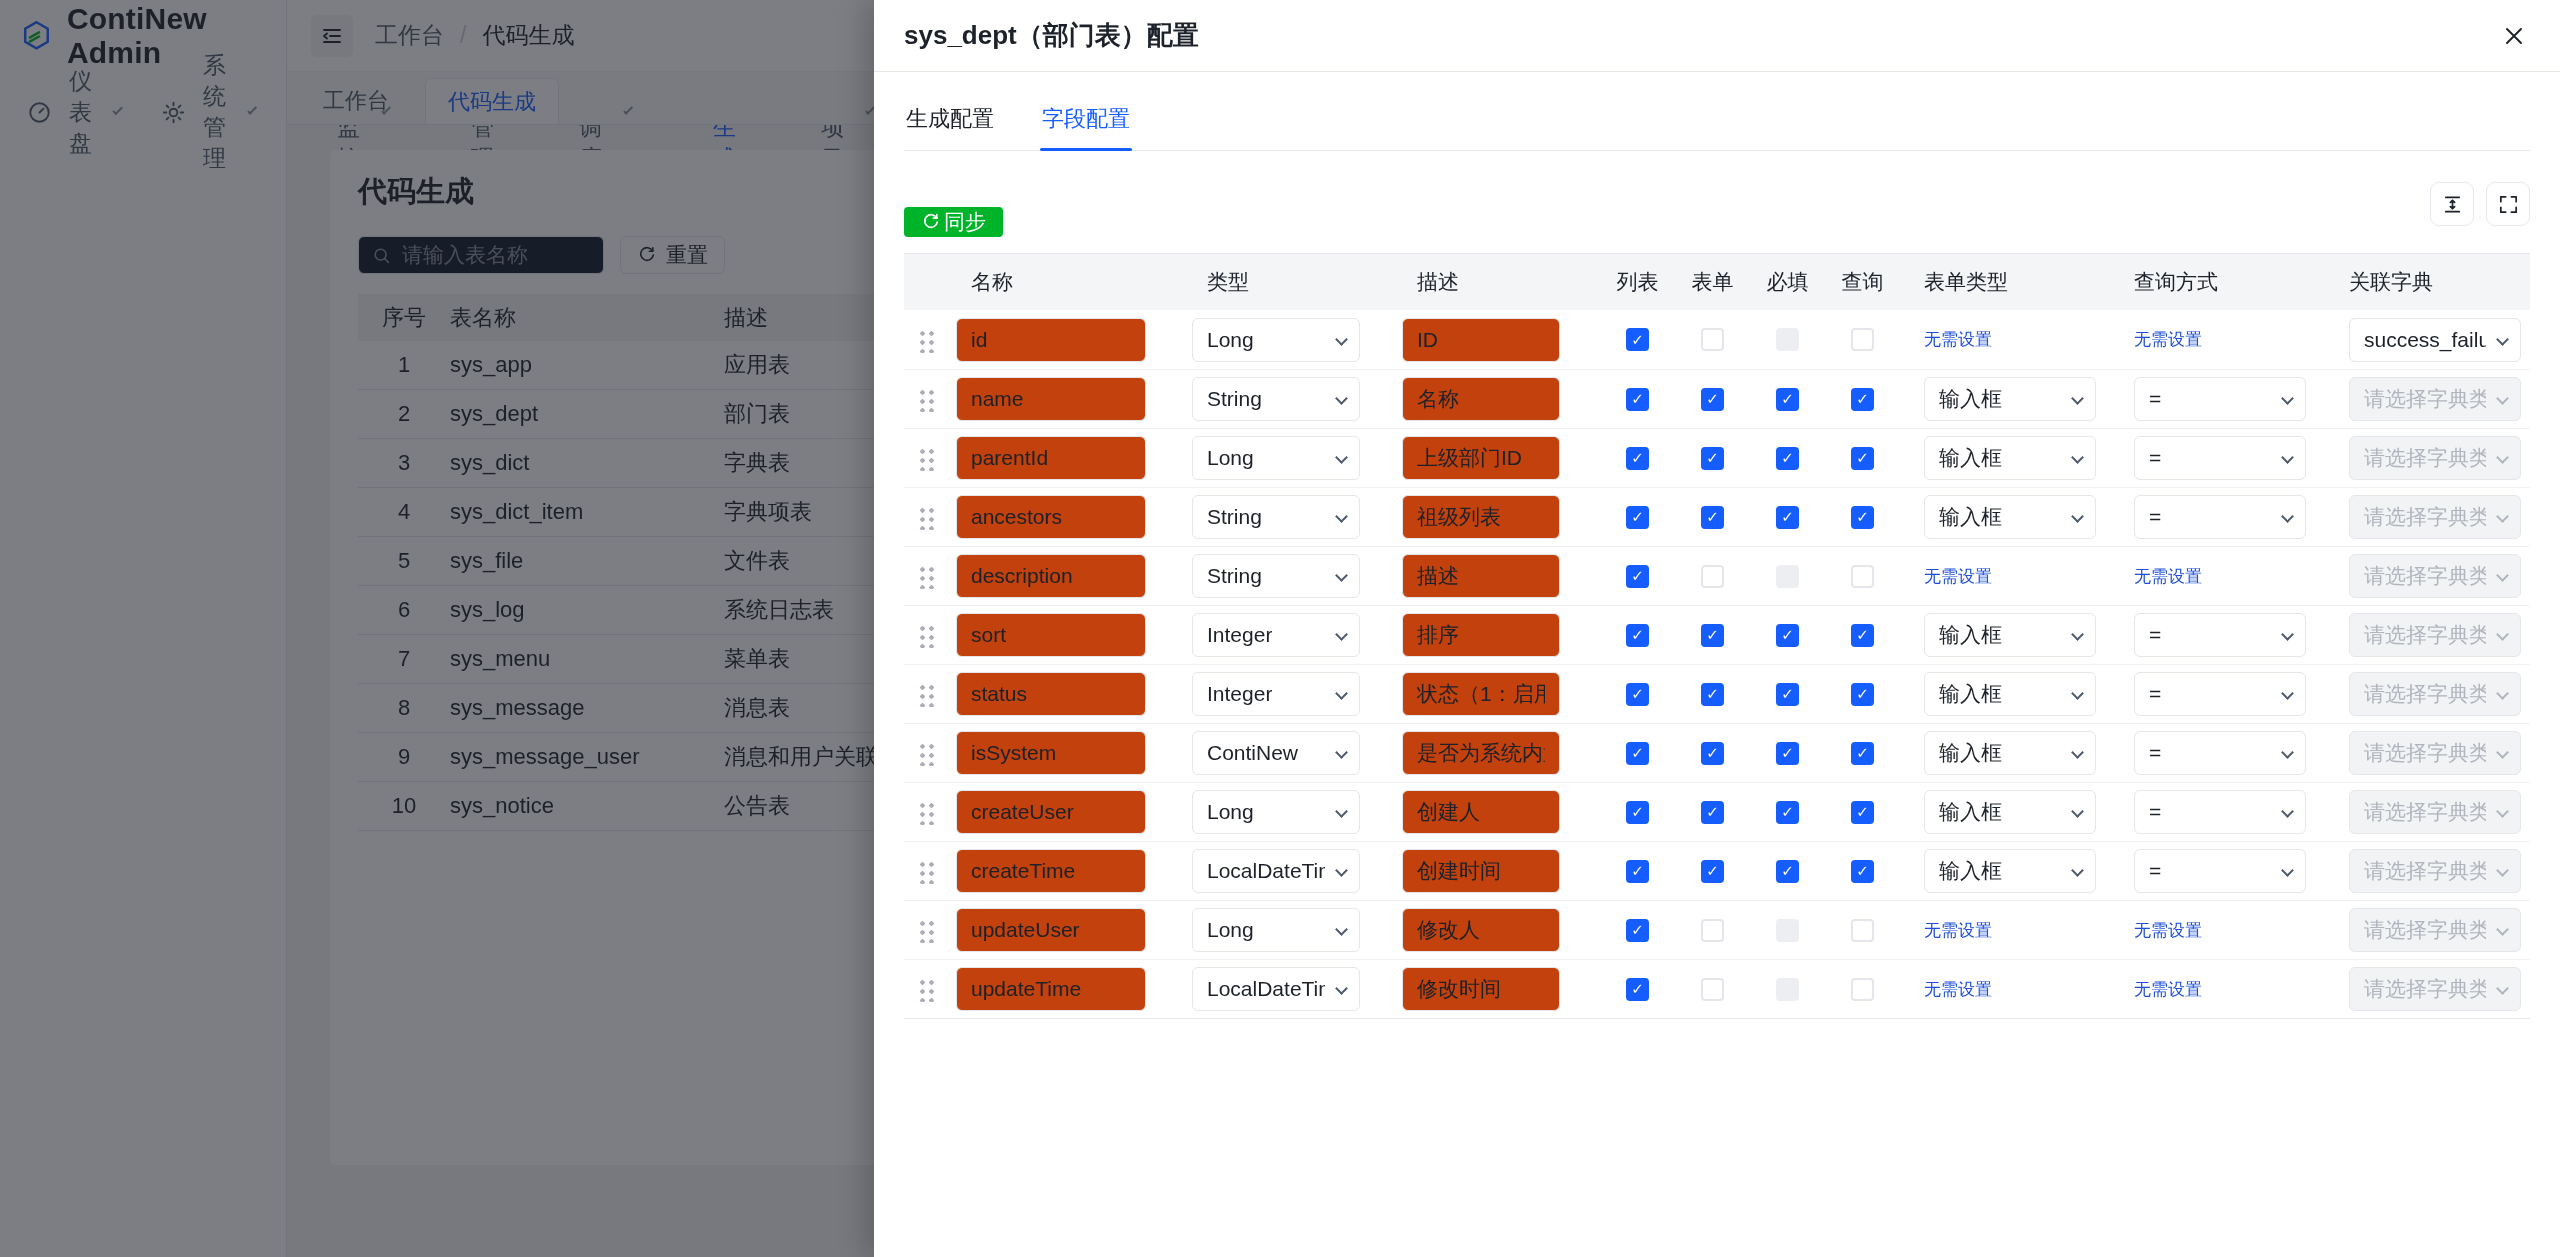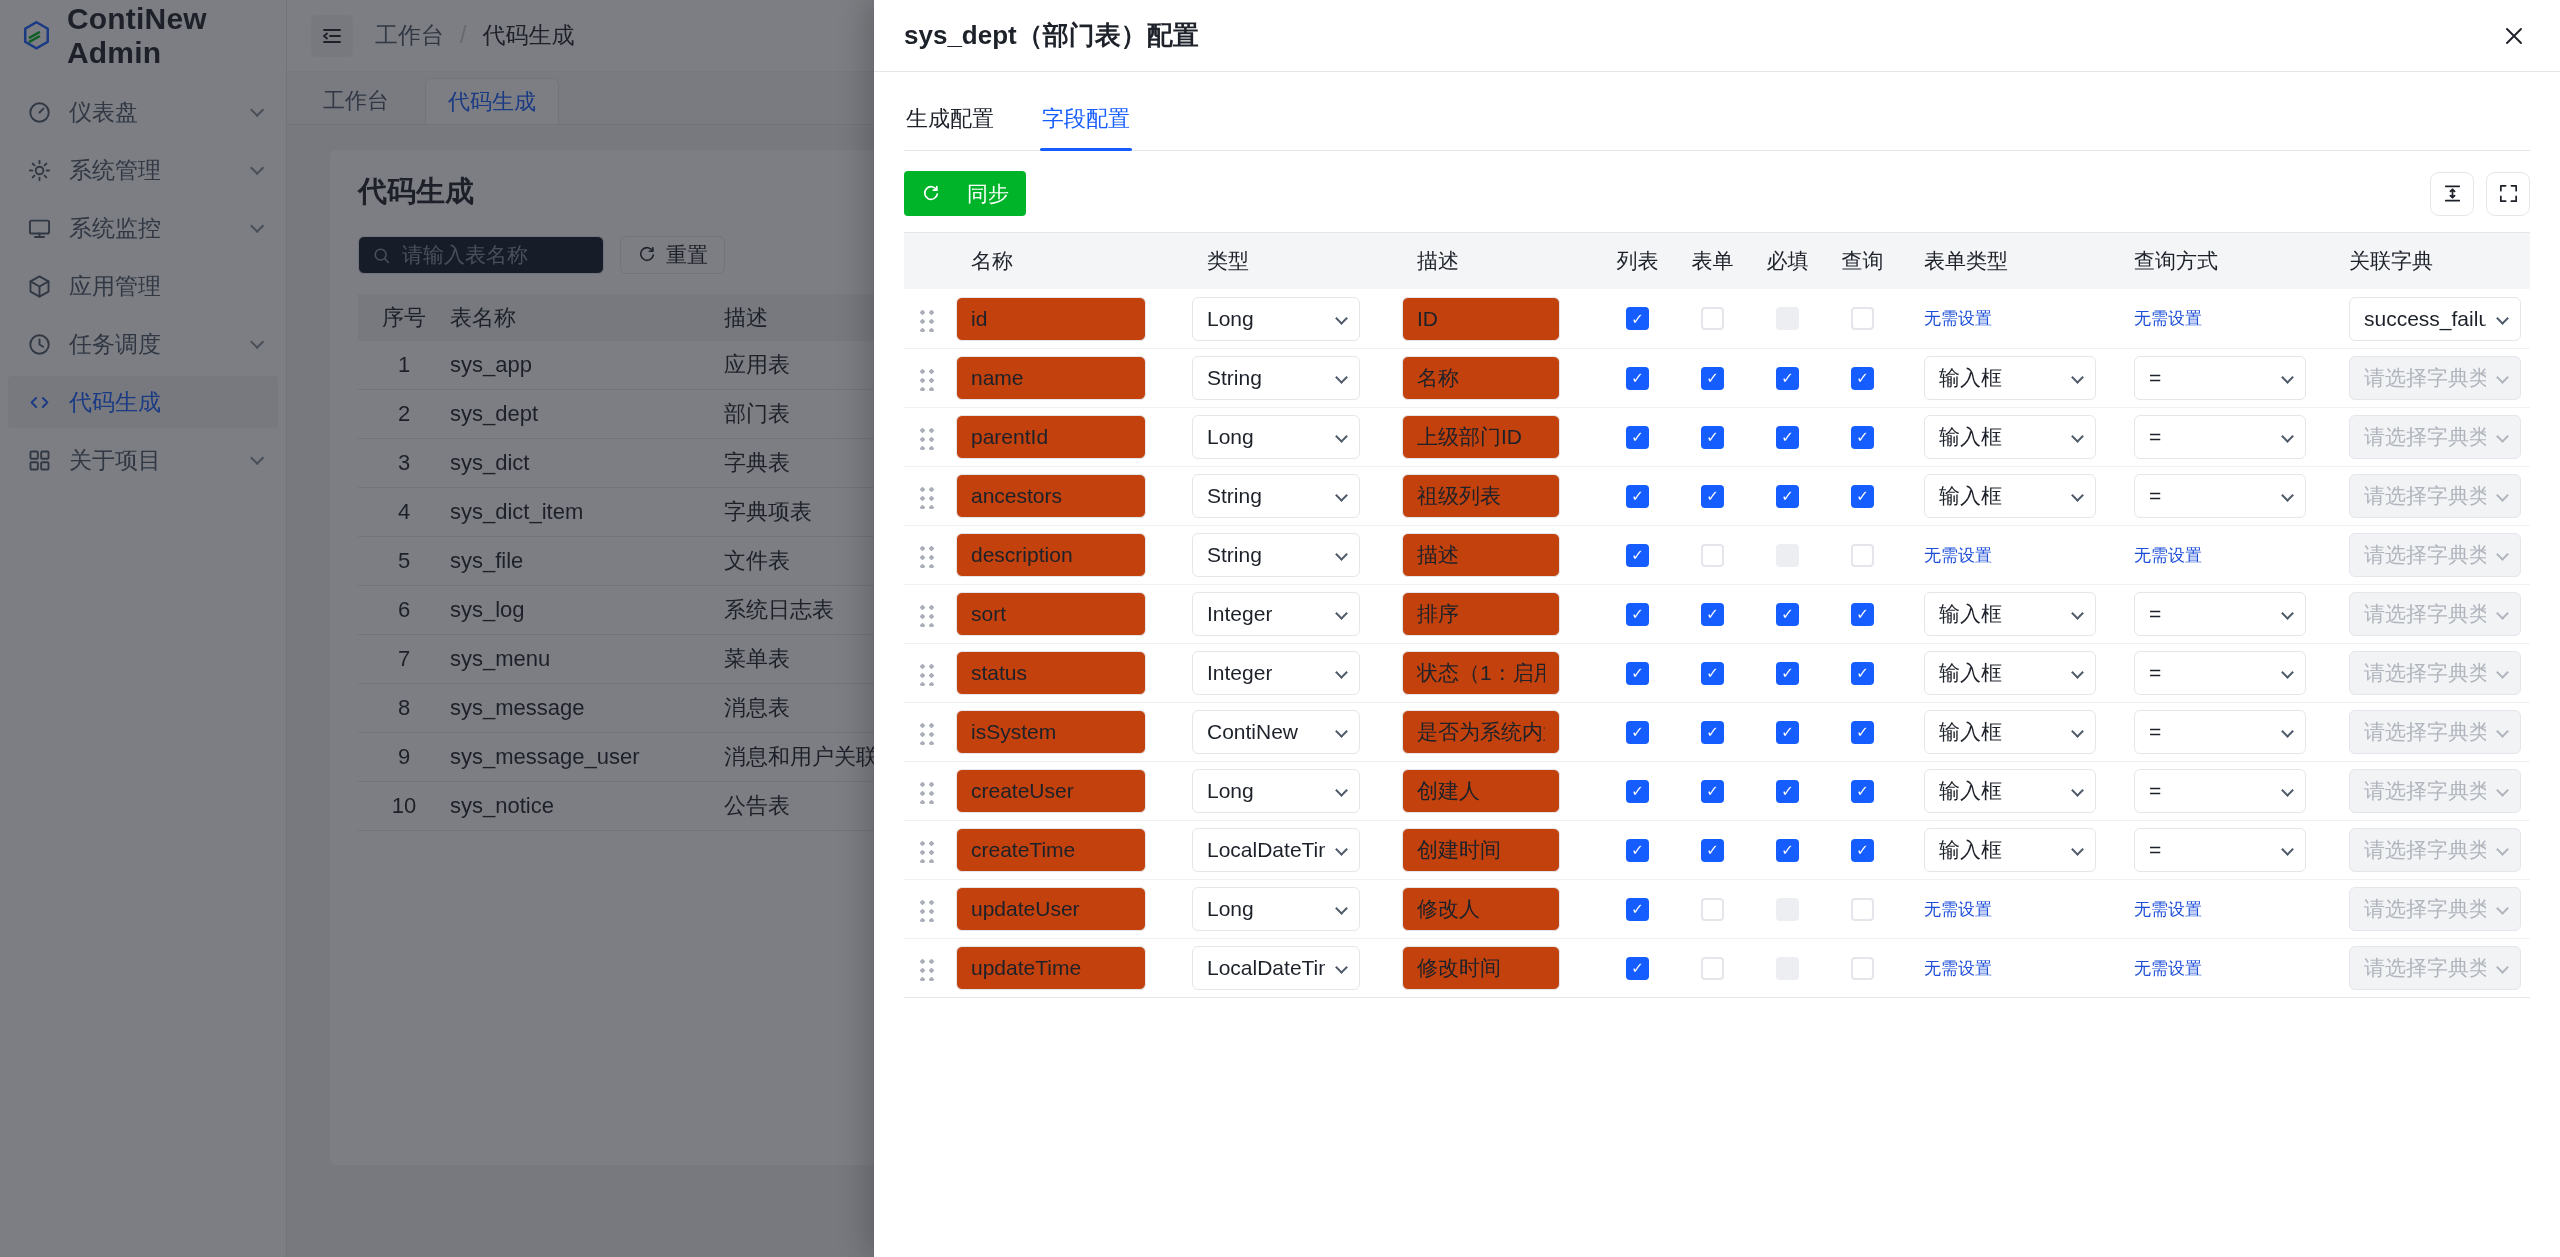--- a/index.html
+++ b/index.html
@@ -6,21 +6,21 @@
   html,body { width:2560px; height:1257px; overflow:hidden; }
   body { font-family:"Liberation Sans","DejaVu Sans",sans-serif; color:#1d2129; background:#f2f3f5; }
   .stage { position:relative; width:2560px; height:1257px; overflow:hidden; }
 
   
   .bg-layer { position:absolute; inset:0; display:flex; background:#f2f3f5; }
   .sidebar { width:287px; height:100%; background:#fff; border-right:1px solid #e5e6eb; flex:0 0 auto; }
   .logo-row { height:72px; display:flex; align-items:center; gap:14px; padding:0 20px; }
   .logo-row svg { width:40px; height:40px; }
   .app-name { font-size:30px; font-weight:700; color:#1d2129; letter-spacing:.2px; }
-  .menu { padding:14px 8px; display:flex; flex-direction:column; gap:6px; }
+  .menu { padding:14px 8px; display:flex; flex-direction:row; gap:6px; }
   .mi { height:52px; display:flex; align-items:center; gap:16px; padding:0 18px; border-radius:4px; color:#4e5969; font-size:23px; cursor:pointer; }
   .mi svg { width:27px; height:27px; stroke:#4e5969; flex:0 0 auto; }
   .mi .mi-lb { flex:1 1 auto; }
   .mi .chev { width:10px; height:10px; border-right:2px solid #86909c; border-bottom:2px solid #86909c; transform:rotate(45deg) translateY(-3px); }
   .mi.active { background:#f2f3f5; color:#165dff; }
   .mi.active svg { stroke:#165dff; }
 
   .bg-main { flex:1 1 auto; display:flex; flex-direction:column; min-width:0; }
   .topbar { height:72px; background:#fff; display:flex; align-items:center; gap:22px; padding:0 24px; border-bottom:1px solid #f0f1f3; }
   .fold-btn { width:42px; height:42px; border-radius:6px; background:#f2f3f5; display:flex; align-items:center; justify-content:center; cursor:pointer; }
@@ -62,21 +62,21 @@
   .dw-close { width:40px; height:40px; display:flex; align-items:center; justify-content:center; cursor:pointer; border-radius:4px; }
   .dw-close svg { width:24px; height:24px; stroke:#1d2129; }
 
   .dw-body { flex:1 1 auto; padding:0 30px; overflow:hidden; }
   .dw-tabs { display:flex; gap:44px; border-bottom:1px solid #e5e6eb; margin-top:18px; }
   .dtab { font-size:22px; color:#1d2129; padding:14px 2px 16px; cursor:pointer; position:relative; }
   .dtab.active { color:#165dff; }
   .dtab.active::after { content:""; position:absolute; left:0; right:0; bottom:-1px; height:3px; background:#165dff; border-radius:2px; }
 
   .dw-toolbar { display:flex; align-items:center; justify-content:space-between; margin:20px 0 16px; }
-  .sync-btn { height:45px; background:#00b42a; color:#fff; border:none; border-radius:4px; display:flex; align-items:center; gap:26px; padding:0 17px; font-size:21px; cursor:pointer; font-family:inherit; }
+  .sync-btn { height:30px; background:#00b42a; color:#fff; border:none; border-radius:4px; display:flex; align-items:center; gap:3px; padding:0 17px; font-size:21px; cursor:pointer; font-family:inherit;margin-top:36px; }
   .sync-btn svg { width:20px; height:20px; stroke:#fff; }
   .tool-icons { display:flex; gap:12px; }
   .tool-btn { width:44px; height:44px; border:1px solid #e5e6eb; border-radius:9px; background:#fff; display:flex; align-items:center; justify-content:center; cursor:pointer; }
   .tool-btn svg { width:23px; height:23px; stroke:#1d2129; }
 
   
   .ft { border-top:1px solid #e5e6eb; border-bottom:1px solid #e5e6eb; }
   .ftg { display:grid; grid-template-columns:52px 236px 210px 198px 75px 75px 75px 75px 210px 215px 1fr; align-items:center; }
   .ft-head { height:56px; background:#f4f5f7; font-size:21px; font-weight:500; color:#1d2129; }
   .ft-head .hl { padding-left:15px; }

